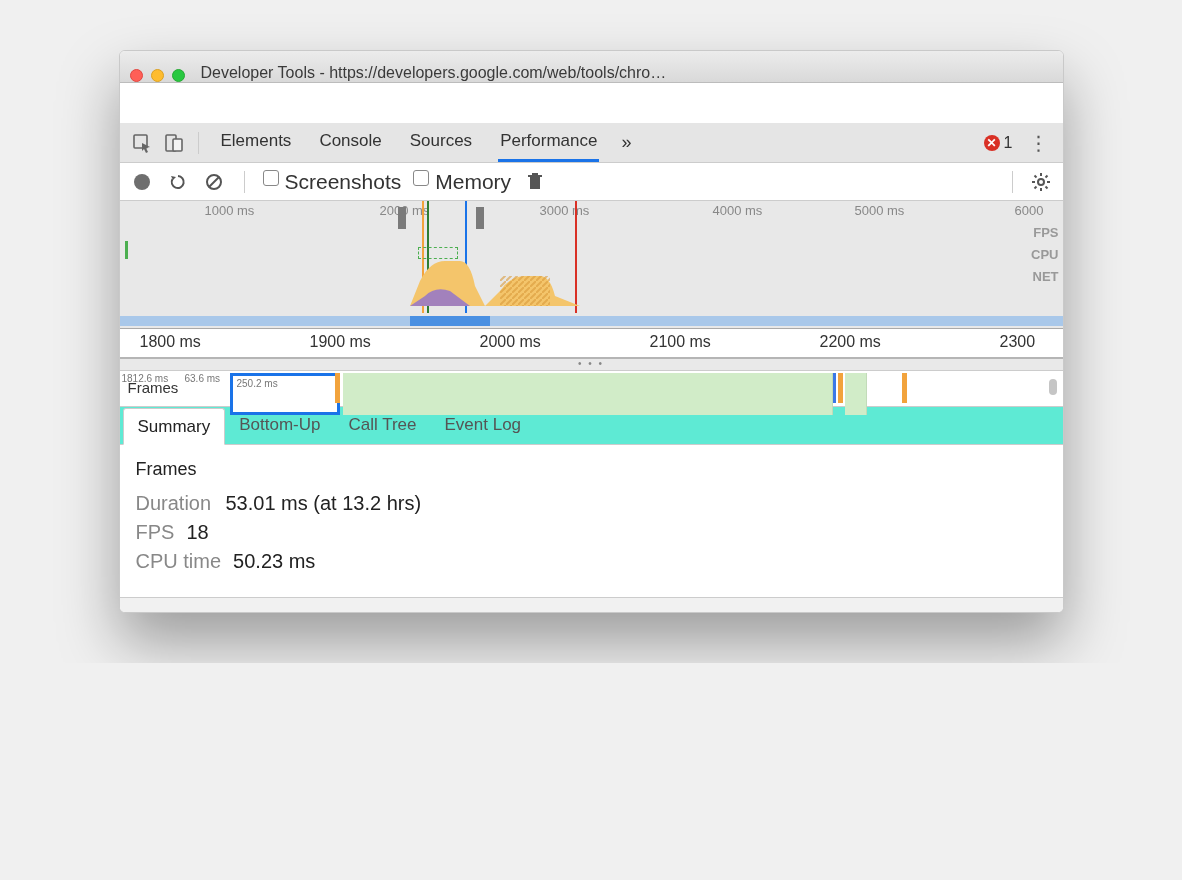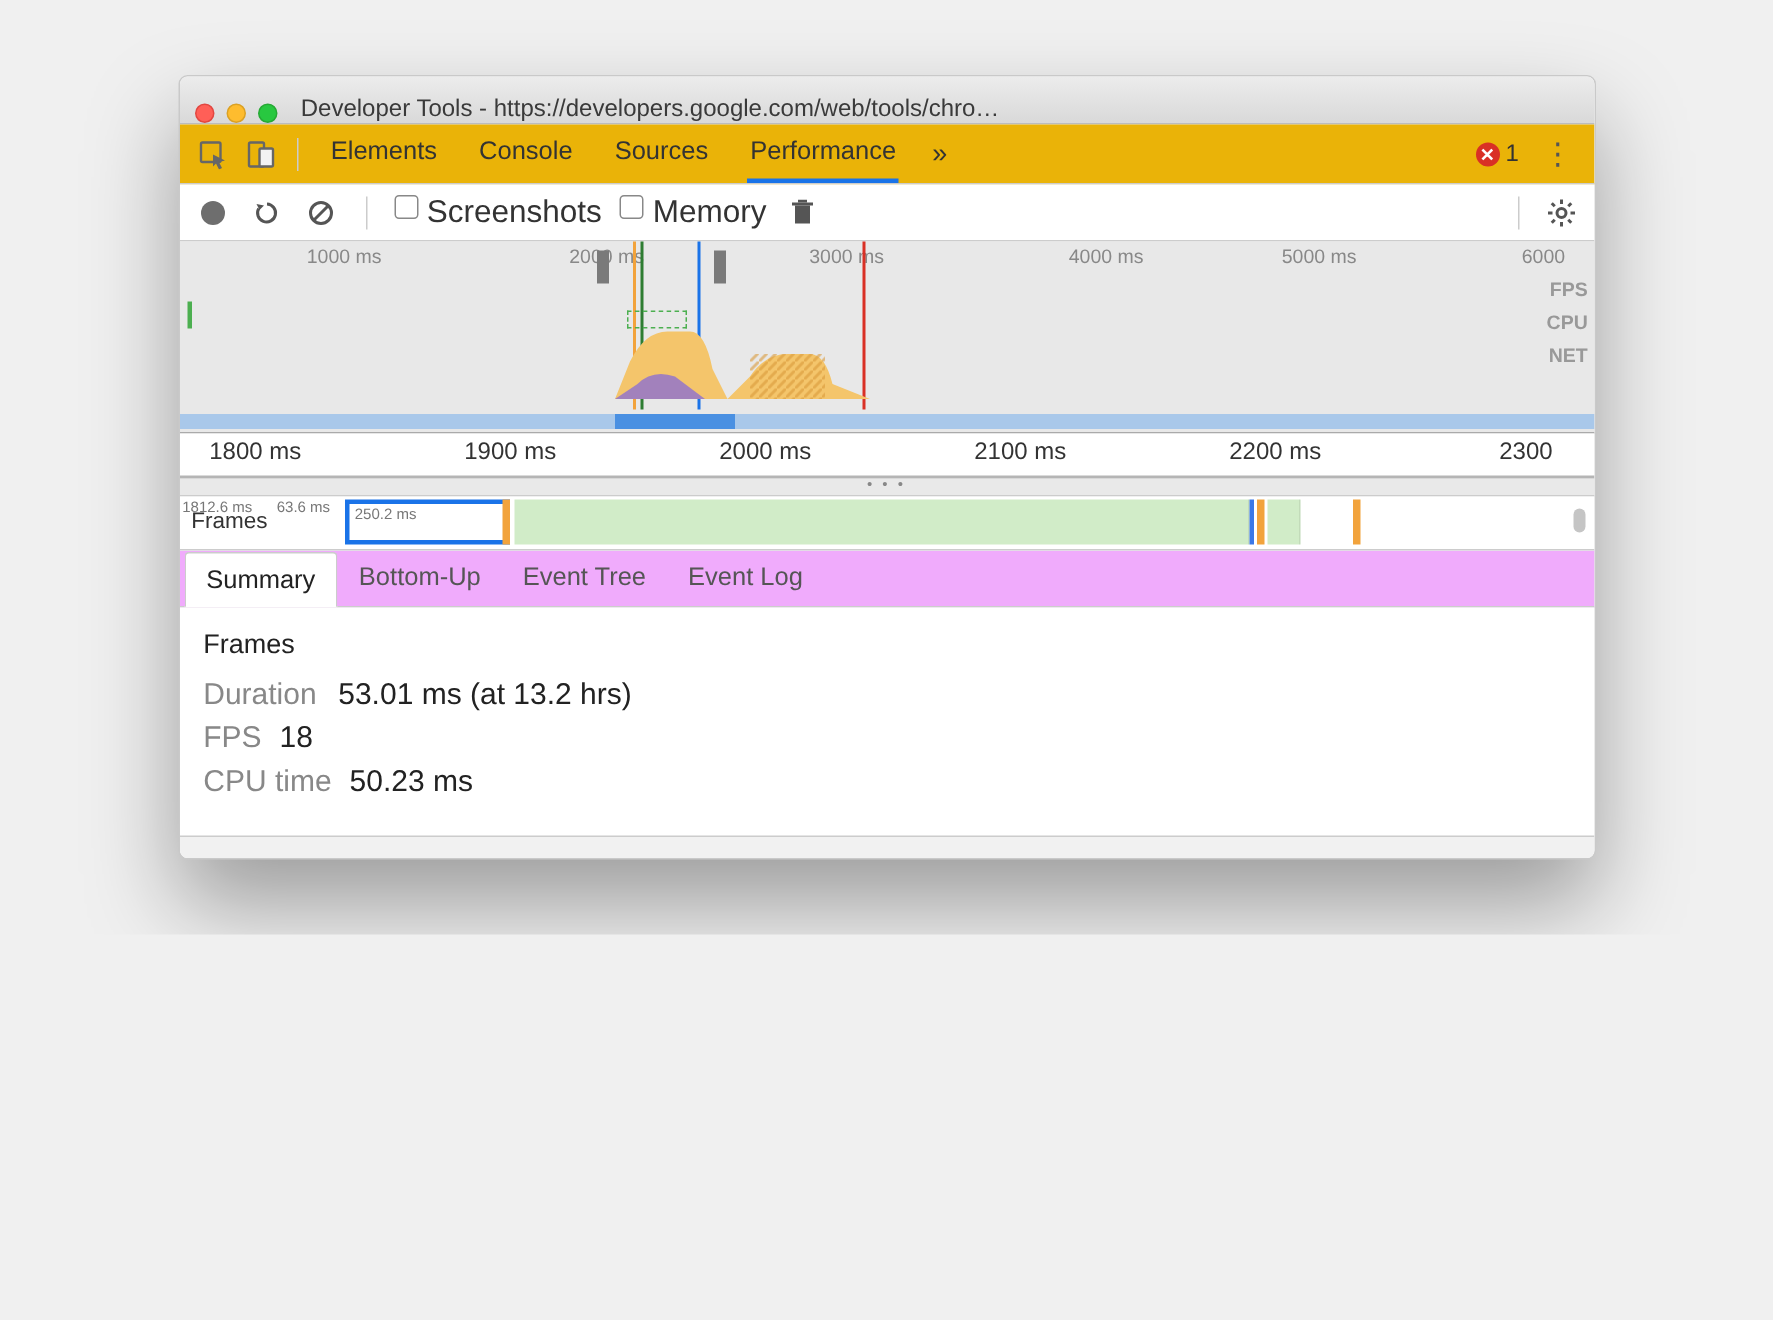--- a/index.html
+++ b/index.html
@@ -41,22 +41,23 @@
     text-overflow: ellipsis;
     padding-left: 4px;
   }
   
   .tabs-row {
     height: 40px;
     display: flex;
     align-items: center;
     padding: 0 8px;
     border-bottom: 1px solid #ccc;
-    background: #eab308;
+    background: #e5e5e5;
     gap: 4px;
+    margin-top: 40px;
   }
   .tabs-row .icon-btn {
     width: 28px; height: 28px;
     display: flex; align-items: center; justify-content: center;
     color: #5a5a5a;
     cursor: pointer;
   }
   .vsep { width: 1px; height: 22px; background: #ccc; margin: 0 6px; }
   .main-tabs { display: flex; gap: 24px; margin-left: 10px; }
   .main-tab {
@@ -157,34 +158,34 @@
   
   .frames-row {
     height: 36px; background: #fff; border-bottom: 1px solid #ccc;
     position: relative; display: flex; align-items: center;
   }
   .frames-label {
     position: absolute; left: 8px; top: 8px;
     font-size: 15px; color: #333;
   }
   .frame-seg {
-    position: absolute; top: 2px; height: 30px;
+    position: absolute; top: 2px; height: 42px;
     background: #d1ecc8; border-right: 1px solid rgba(0,0,0,0.07); text-align: right;
   }
   .frame-seg.selected { border: 3px solid #1a73e8; }
   .frame-time { position: absolute; top: 2px; font-size: 10px; color: #777; }
   .orange-slice { position: absolute; top: 2px; width: 5px; height: 30px; background: #f2a33c; }
   .blue-slice { position: absolute; top: 2px; width: 3px; height: 30px; background: #3b78e7; }
   .scroll-thumb {
     position: absolute; right: 6px; top: 8px; width: 8px; height: 16px;
     background: #c5c5c5; border-radius: 4px;
   }
   
   .subtabs {
-    height: 38px; background: #f0abfc; border-bottom: 1px solid #ccc;
+    height: 38px; background: #5eead4; border-bottom: 1px solid #ccc;
     display: flex; align-items: stretch; gap: 0;
     padding-left: 3px;
   }
   .subtab {
     padding: 8px 14px; font-size: 17px; color: #555; cursor: pointer;
   }
   .subtab.active {
     background: #fff; border: 1px solid #ccc; border-bottom: 1px solid #fff;
     position: relative; top: 1px; border-radius: 3px 3px 0 0;
     color: #222;
@@ -367,21 +368,21 @@
     <div class="blue-slice" style="left:713px"></div>
     <div class="orange-slice" style="left:718px"></div>
     <div class="frame-seg" style="left:725px;width:22px"></div>
     <div class="orange-slice" style="left:782px"></div>
     <div class="scroll-thumb"></div>
   </div>
 
   <div class="subtabs">
     <div class="subtab active">Summary</div>
     <div class="subtab">Bottom-Up</div>
-    <div class="subtab">Event Tree</div>
+    <div class="subtab">Call Tree</div>
     <div class="subtab">Event Log</div>
   </div>
 
   <div class="details">
     <h3>Frames</h3>
     <div class="detail-row">
       <span class="k">Duration</span>
       <span class="v">53.01 ms (at 13.2 hrs)</span>
     </div>
     <div class="detail-row">

